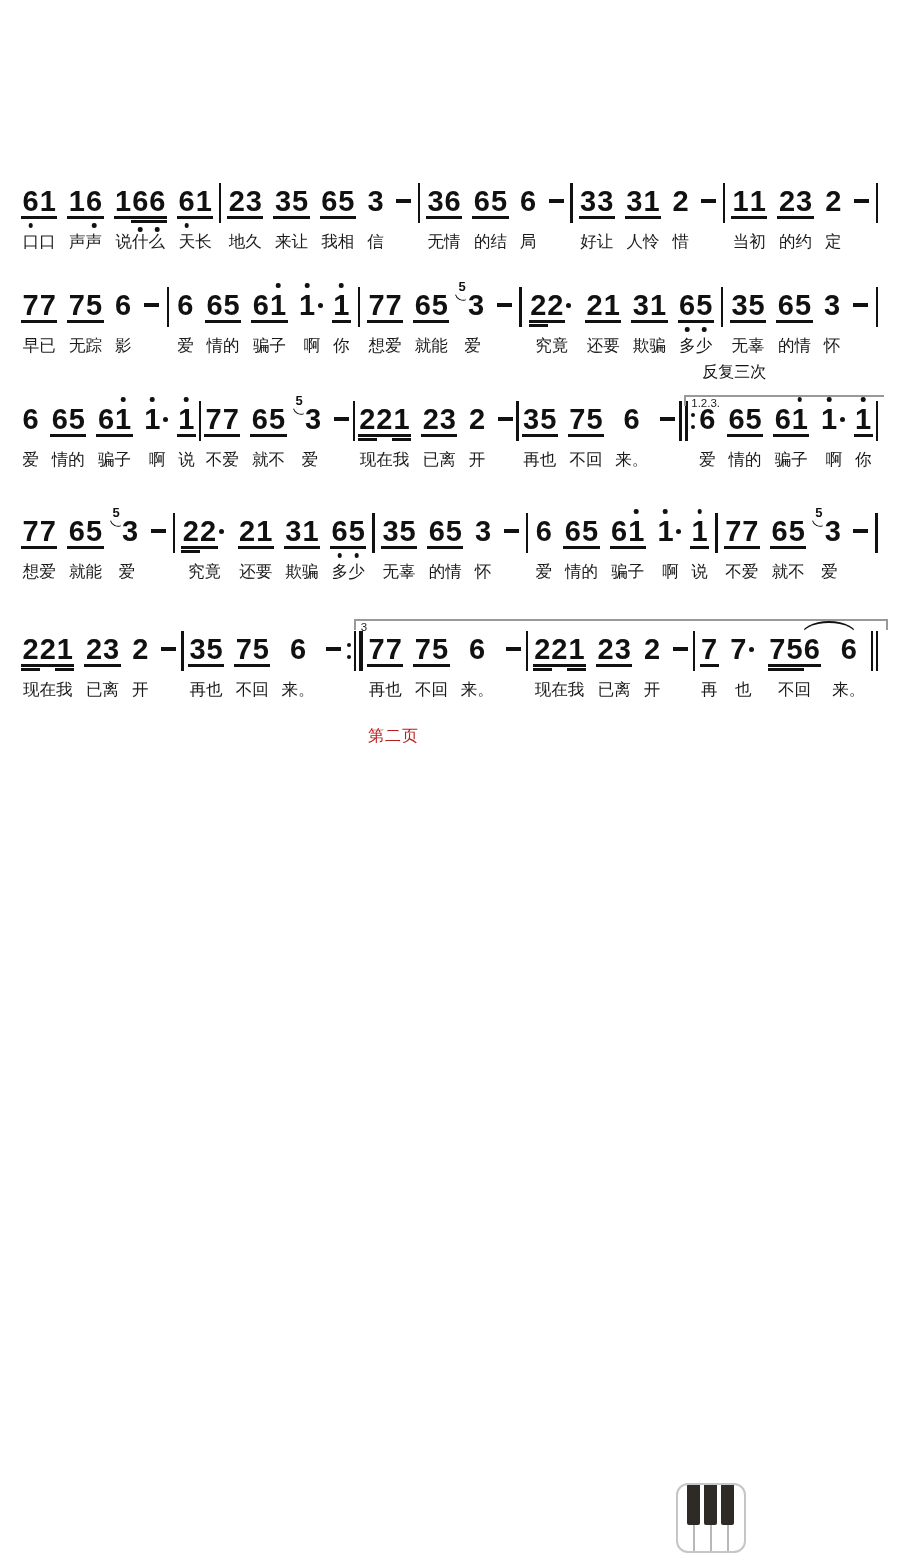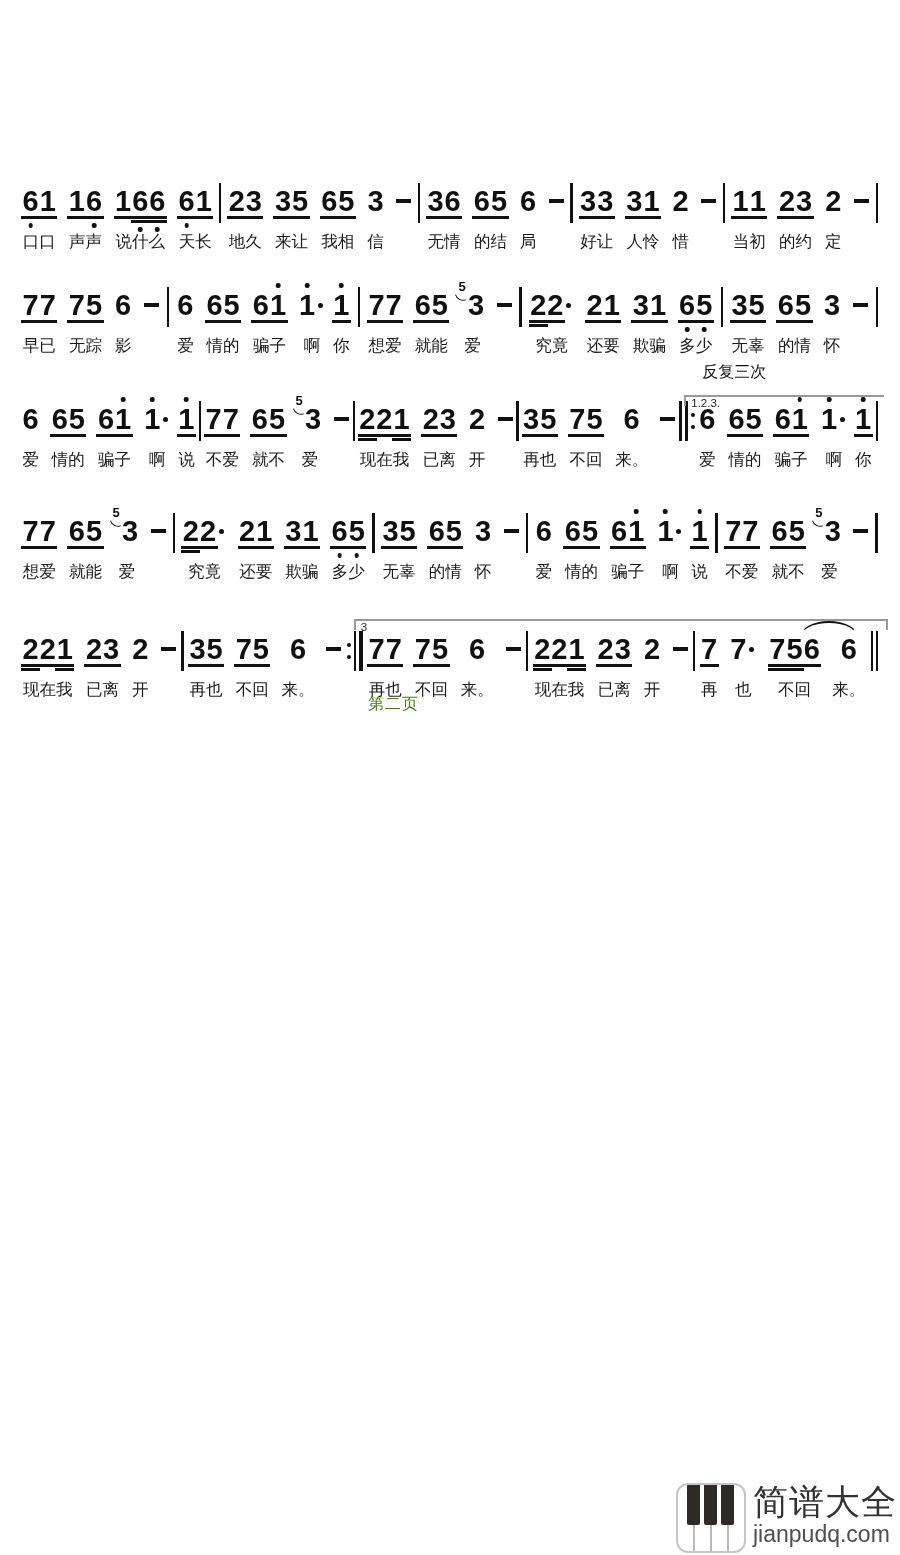--- a/index.html
+++ b/index.html
@@ -34,21 +34,21 @@
   .grace b{position:absolute;top:-10px;left:-2px;font-size:13px;line-height:13px;font-weight:bold;color:#111;}
   .grace i{position:absolute;top:3px;left:-4px;width:8px;height:8px;border-left:1.6px solid #111;border-bottom:1.6px solid #111;border-bottom-left-radius:100%;transform:rotate(-18deg);}
   .grp.tie:before{content:"";position:absolute;top:-13px;left:-40px;width:56px;height:14px;
     border-top:2.4px solid #111;border-left:1px solid transparent;border-right:1px solid transparent;
     border-radius:50% 50% 0 0 / 100% 100% 0 0;}
   .volta{position:absolute;border-top:2px solid #999;}
   .volta .tickL{position:absolute;left:-2px;top:-2px;width:2px;height:11px;background:#999;}
   .volta .tickR{position:absolute;right:-2px;top:-2px;width:2px;height:11px;background:#999;}
   .volta-label{position:absolute;font-size:11.5px;color:#222;line-height:12px;}
   .repeat-text{position:absolute;font-size:16px;color:#111;margin-left:16px;}
-  .footer{position:absolute;top:694px;left:368px;font-size:16px;color:#4d7c0f;letter-spacing:1px;}
+  .footer{position:absolute;top:726px;left:368px;font-size:16px;color:#b91c1c;letter-spacing:1px;}
   .brand{position:absolute;left:676px;top:1483px;display:flex;gap:7px;align-items:flex-start;}
   .piano{position:relative;width:66px;height:66px;border:2px solid #c6c6c6;border-radius:12px;background:#fff;overflow:hidden;}
   .piano .wline{position:absolute;top:0;bottom:0;width:1.6px;background:#b8b8b8;}
   .piano .bkey{position:absolute;top:0;width:13px;height:40px;background:#2e2a26;border-radius:0 0 2px 2px;}
   .brand-text{display:flex;flex-direction:column;}
   .brand-title{font-size:35px;line-height:38px;color:#333;letter-spacing:1px;white-space:nowrap;}
   .brand-url{font-size:23px;line-height:26px;color:#4f4f4f;white-space:nowrap;}
 </style>
 </head>
 <body>
@@ -896,17 +896,13 @@
 
 <div class="brand">
   <div class="piano">
     <i class="wline" style="left:15px"></i>
       <i class="wline" style="left:32px"></i>
       <i class="wline" style="left:49px"></i>
     <i class="bkey" style="left:9px"></i>
       <i class="bkey" style="left:26px"></i>
       <i class="bkey" style="left:43px"></i>
   </div>
-  <div class="brand-text">
-    <span class="brand-title">简谱大全</span>
-    <span class="brand-url">jianpudq.com</span>
-  </div>
 </div>
 
 </body></html>

